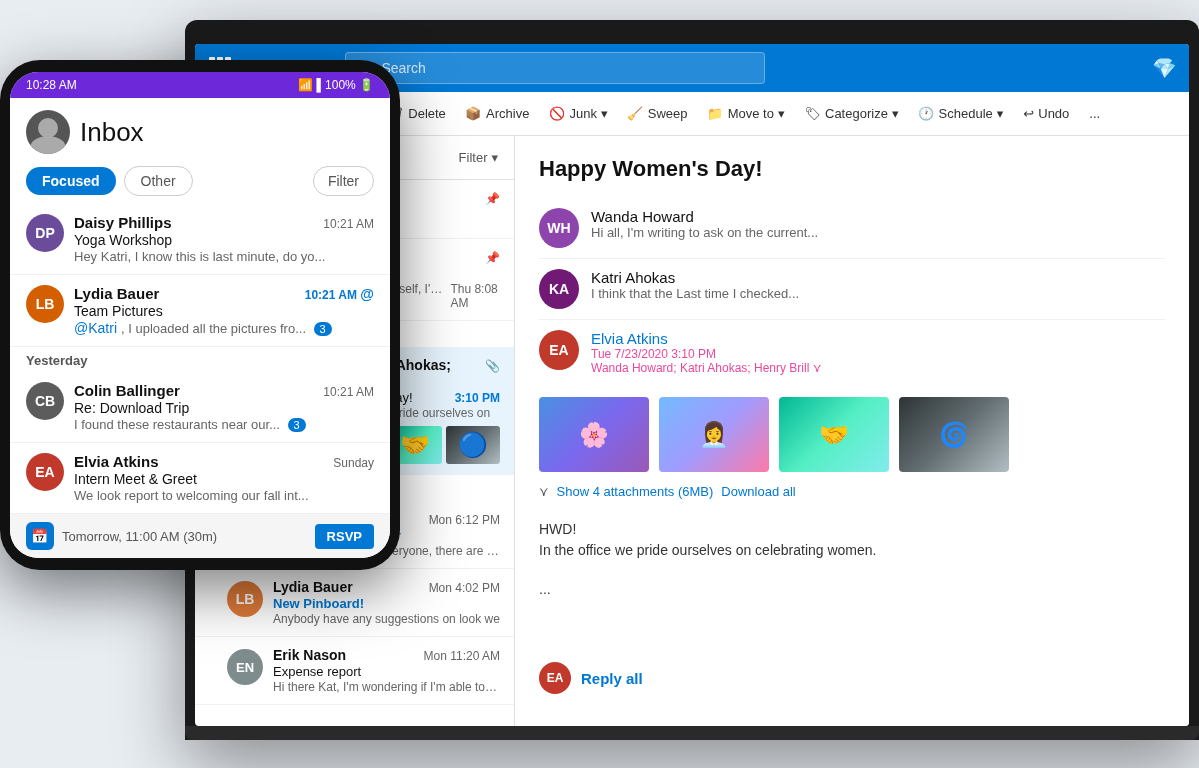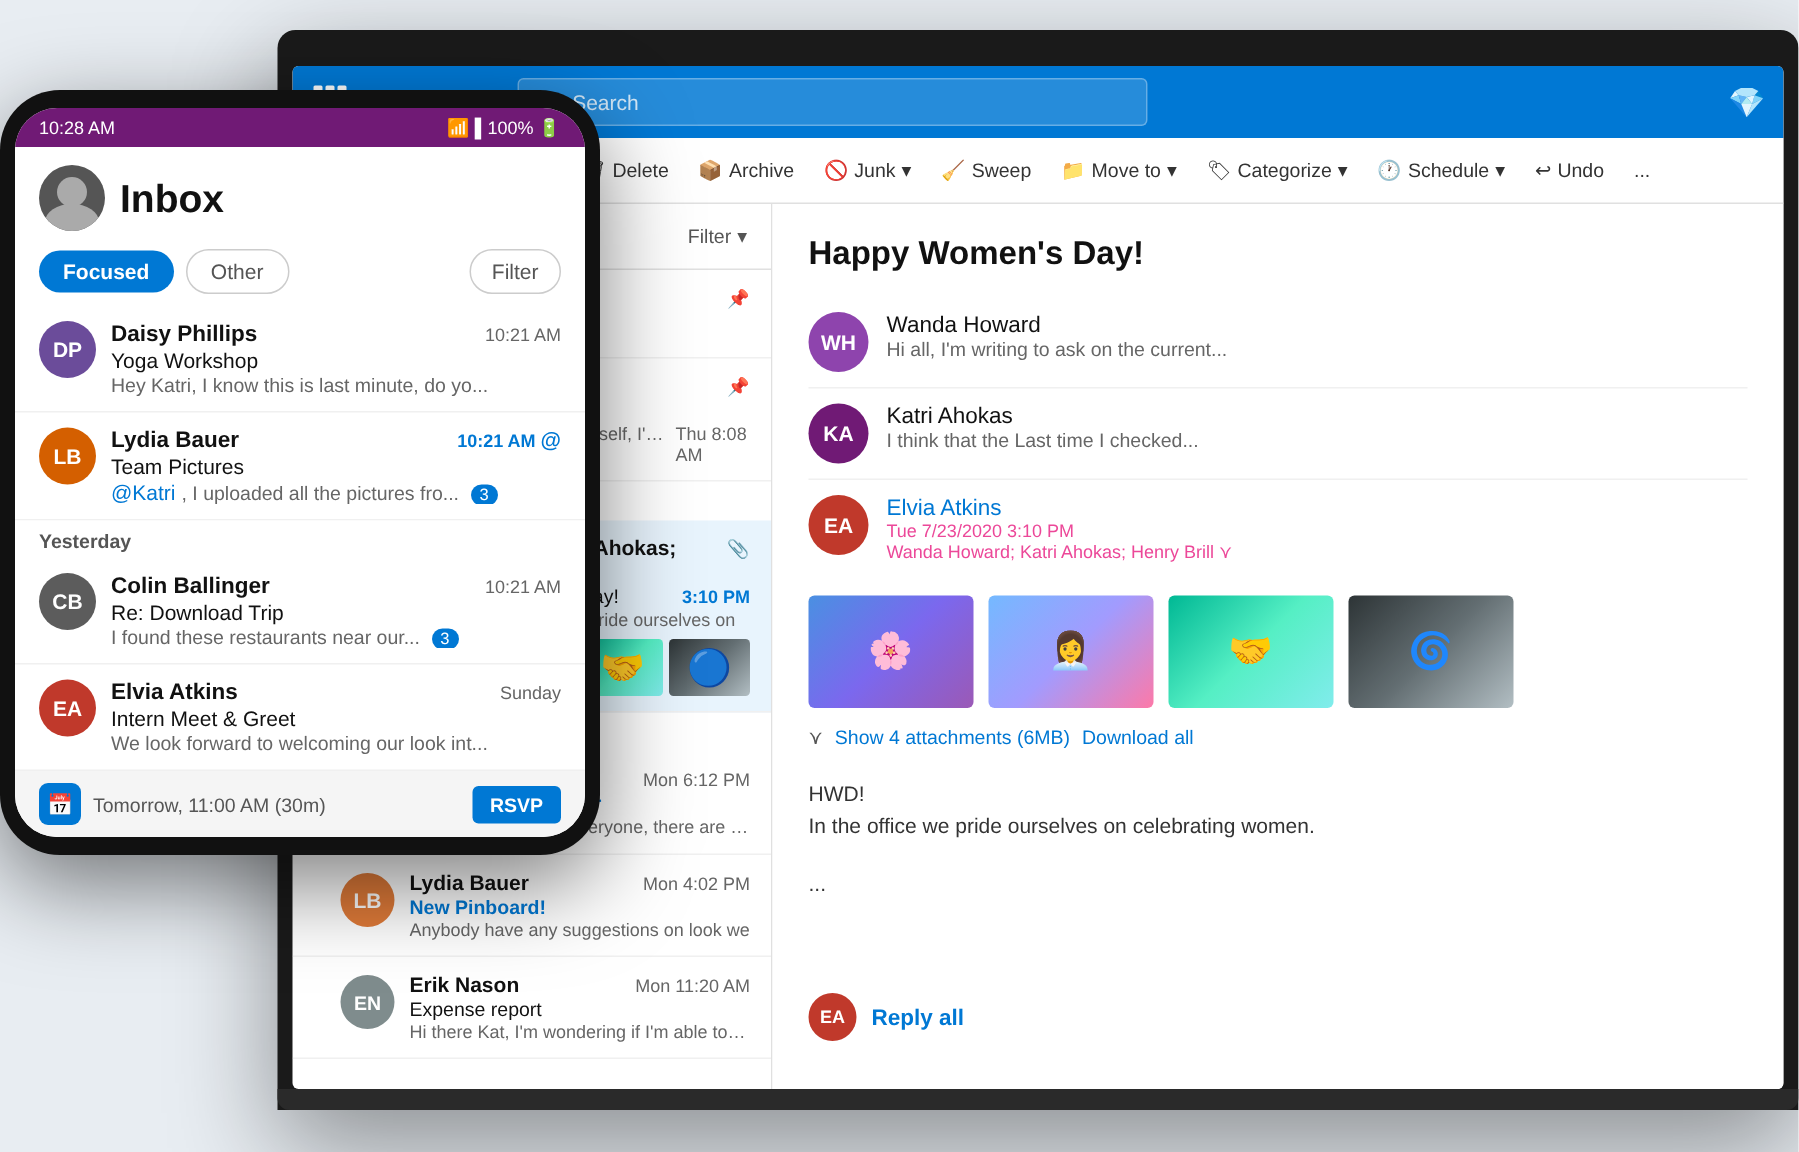--- a/index.html
+++ b/index.html
@@ -29,21 +29,21 @@
       padding: 12px 10px;
       box-shadow: 0 20px 60px rgba(0,0,0,0.5);
       width: 400px;
     }
     .phone-screen {
       background: #fff;
       border-radius: 28px;
       overflow: hidden;
     }
     .phone-status-bar {
-      background: #701a75;
+      background: #6d28d9;
       color: #fff;
       font-size: 12px;
       padding: 6px 16px;
       display: flex;
       justify-content: space-between;
       align-items: center;
     }
     .phone-header {
       background: #fff;
       padding: 12px 16px 8px;
@@ -54,21 +54,21 @@
     .phone-avatar-large {
       width: 44px; height: 44px;
       border-radius: 50%;
       background: #555;
       display: flex; align-items: center; justify-content: center;
       color: #fff; font-size: 16px; font-weight: 600;
       overflow: hidden;
     }
     .phone-inbox-title {
       font-size: 26px;
-      font-weight: 700;
+      font-weight: 400;
       color: #111;
     }
     .phone-tab-row {
       display: flex;
       align-items: center;
       padding: 4px 16px 8px;
       gap: 8px;
     }
     .phone-tab-focused {
       background: #0078d4;
@@ -524,21 +524,21 @@
         </div>
 
         <div class="phone-email-item">
           <div class="p-avatar" style="background:#c0392b;">EA</div>
           <div class="phone-email-content">
             <div class="phone-email-top">
               <span class="phone-sender">Elvia Atkins</span>
               <span class="phone-time">Sunday</span>
             </div>
             <div class="phone-subject">Intern Meet &amp; Greet</div>
-            <div class="phone-preview">We look forward to welcoming our look int...</div>
+            <div class="phone-preview">We look report to welcoming our fall int...</div>
           </div>
         </div>
       </div>
 
       <div class="phone-bottom-bar">
         <div class="phone-calendar-icon">📅</div>
         <span>Tomorrow, 11:00 AM (30m)</span>
         <button class="phone-rsvp">RSVP</button>
       </div>
     </div>

